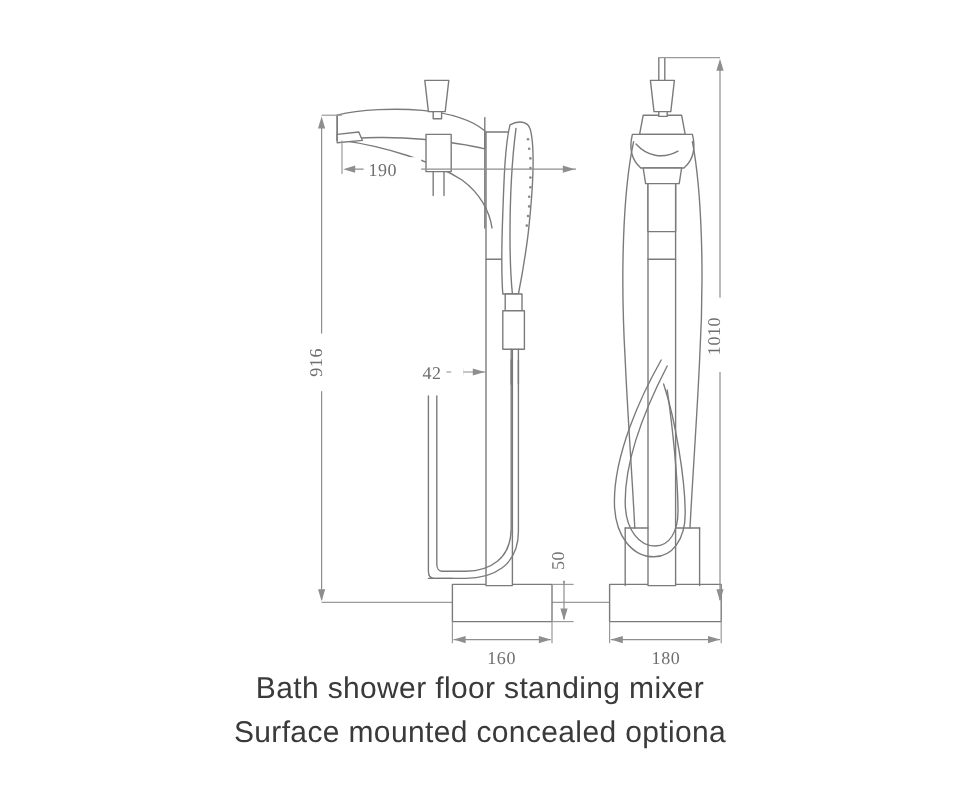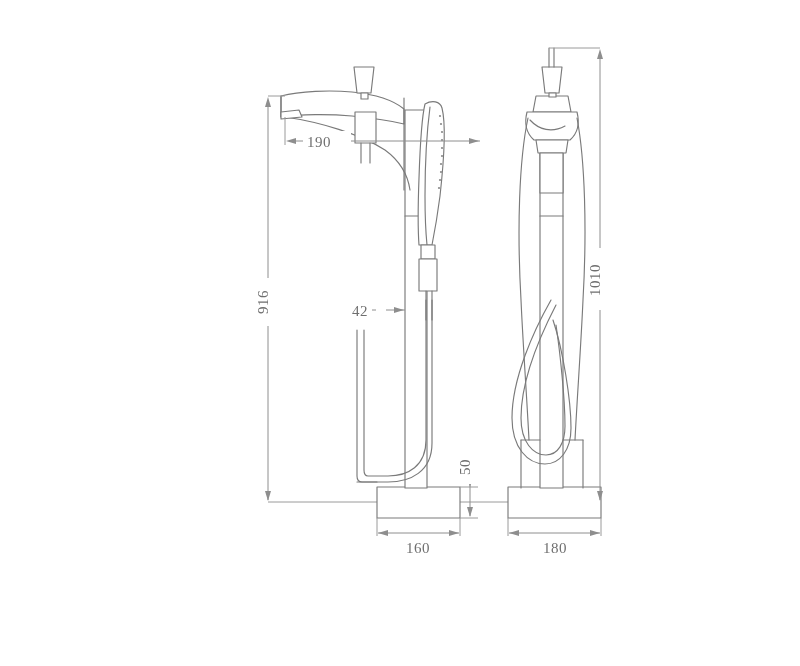--- a/index.html
+++ b/index.html
@@ -283,14 +283,18 @@
       <line class="dim-ext" x1="508" y1="518" x2="508" y2="536"></line>
       <line class="dim-ext" x1="601" y1="518" x2="601" y2="536"></line>
       <line class="dim-line" x1="509" y1="533" x2="600" y2="533"></line>
       <polygon class="dim-arrow" points="509,533 519,530 519,536"></polygon>
       <polygon class="dim-arrow" points="600,533 590,530 590,536"></polygon>
       <text class="dim-text" x="555" y="553" text-anchor="middle">180</text>
     </g>
 
   </svg>
 
+  <div id="caption-block">
+    <div class="caption-line">Bath shower floor standing mixer</div>
+    <div class="caption-line">Surface mounted concealed optiona</div>
+  </div>
 
 </div>
 
 </body></html>

